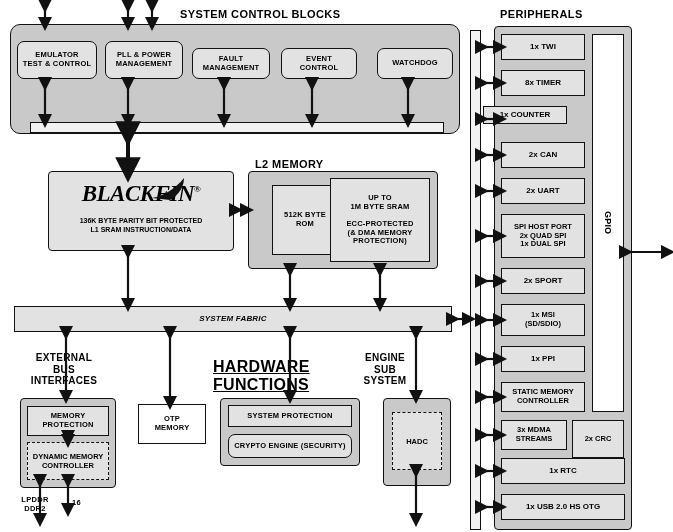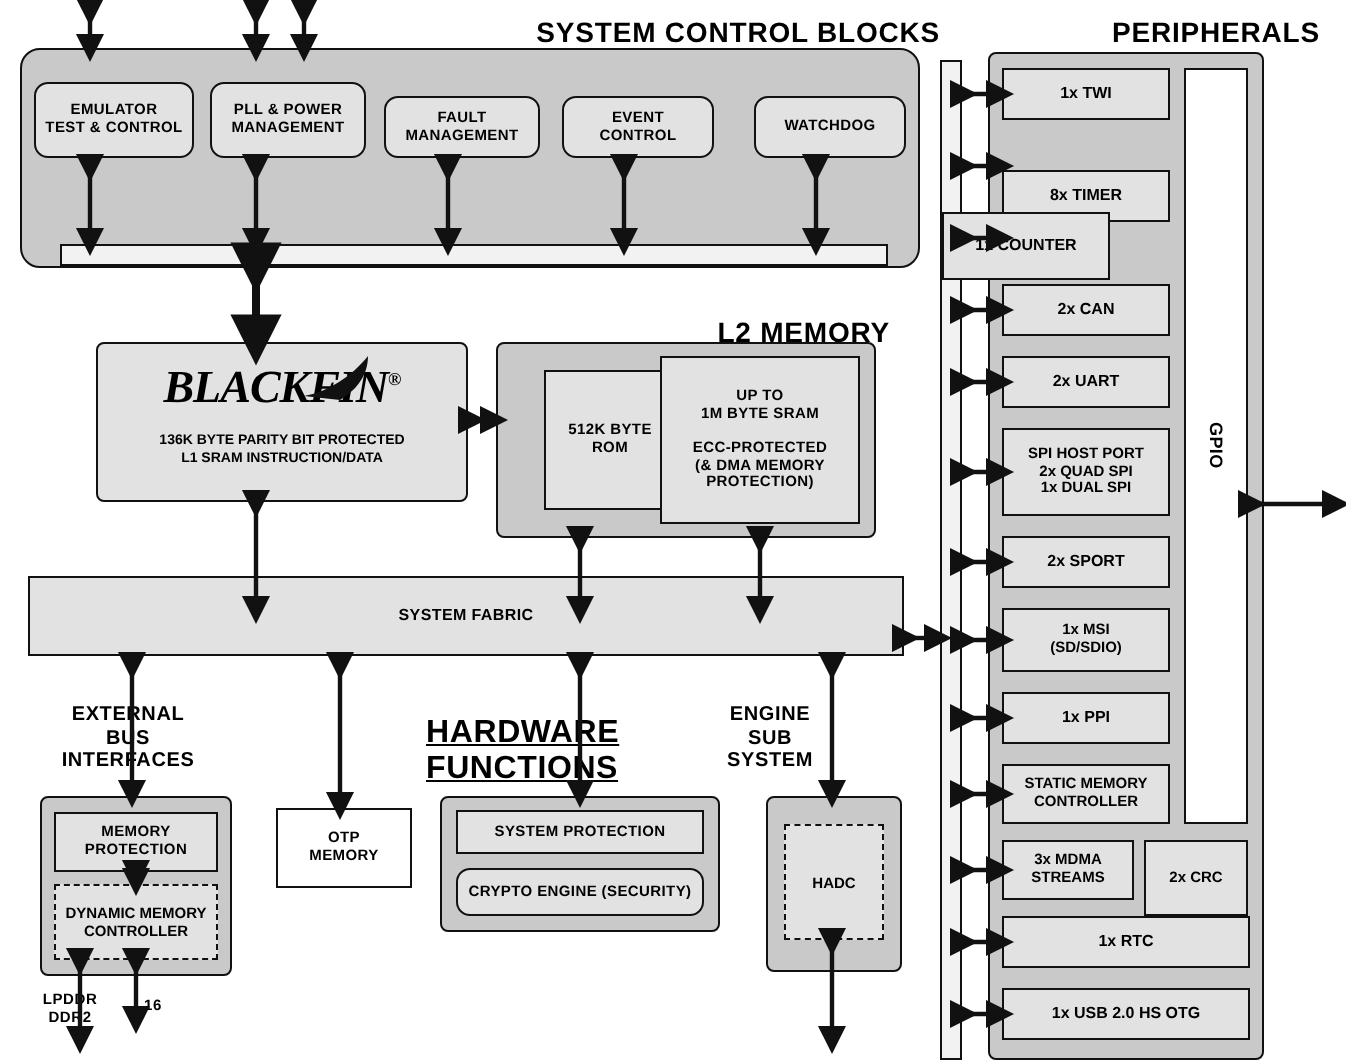--- a/index.html
+++ b/index.html
@@ -32,21 +32,21 @@
     border:1px solid #111;
     border-radius:10px;
   }
   .panel.flat{border-radius:4px;}
   .label{
     font-weight:bold;
     text-align:center;
     color:#000;
     letter-spacing:.3px;
   }
-  .title{font-size:14px;font-weight:bold;letter-spacing:.4px;text-align:right;}
+  .title{font-size:11px;font-weight:bold;letter-spacing:.4px;text-align:left;}
   .bar{
     background:#f2f2f2;
     border:1px solid #111;
   }
   .dashed{
     border:1px dashed #111;
     background:#e2e2e2;
     display:flex;align-items:center;justify-content:center;
     text-align:center;font-weight:bold;
   }
@@ -127,21 +127,21 @@
   </div>
   <div class="abs box" style="left:330px;top:178px;width:100px;height:84px;white-space:pre-line;font-size:7.5px;">
     <span>UP TO
 1M BYTE SRAM
 
 ECC-PROTECTED
 (&amp; DMA MEMORY
 PROTECTION)</span>
   </div>
 
-  <div class="abs box" style="left:14px;top:288px;width:438px;height:40px;background:#e2e2e2;font-size:8px;">
+  <div class="abs box" style="left:14px;top:306px;width:438px;height:26px;background:#e2e2e2;font-size:8px;font-style:italic;">
     <span>SYSTEM FABRIC</span>
   </div>
 
   <div class="abs label" style="left:16px;top:352px;width:96px;white-space:pre-line;font-size:10px;line-height:1.15;">EXTERNAL
 BUS
 INTERFACES</div>
 
   <div class="abs panel flat" style="left:20px;top:398px;width:96px;height:90px;background:#c9c9c9;"></div>
   <div class="abs box" style="left:27px;top:406px;width:82px;height:30px;white-space:pre-line;font-size:7.5px;">
     <span>MEMORY
@@ -178,24 +178,24 @@
     <span>HADC</span>
   </div>
 
   <div class="abs vbar" style="left:470px;top:30px;width:11px;height:500px;"></div>
 
   <div class="abs panel flat" style="left:494px;top:26px;width:138px;height:504px;background:#c9c9c9;"></div>
 
   <div class="abs periph" style="left:501px;top:34px;width:84px;height:26px;">
     <span>1x TWI</span>
     </div>
-  <div class="abs periph" style="left:501px;top:85px;width:84px;height:26px;">
+  <div class="abs periph" style="left:501px;top:70px;width:84px;height:26px;">
     <span>8x TIMER</span>
     </div>
-  <div class="abs periph" style="left:471px;top:106px;width:84px;height:34px;">
+  <div class="abs periph" style="left:483px;top:106px;width:84px;height:18px;">
     <span>1x COUNTER</span>
     </div>
   <div class="abs periph" style="left:501px;top:142px;width:84px;height:26px;">
     <span>2x CAN</span>
     </div>
   <div class="abs periph" style="left:501px;top:178px;width:84px;height:26px;">
     <span>2x UART</span>
     </div>
   <div class="abs periph" style="left:501px;top:214px;width:84px;height:44px;white-space:pre-line;font-size:7.5px;">
     <span>SPI HOST PORT

